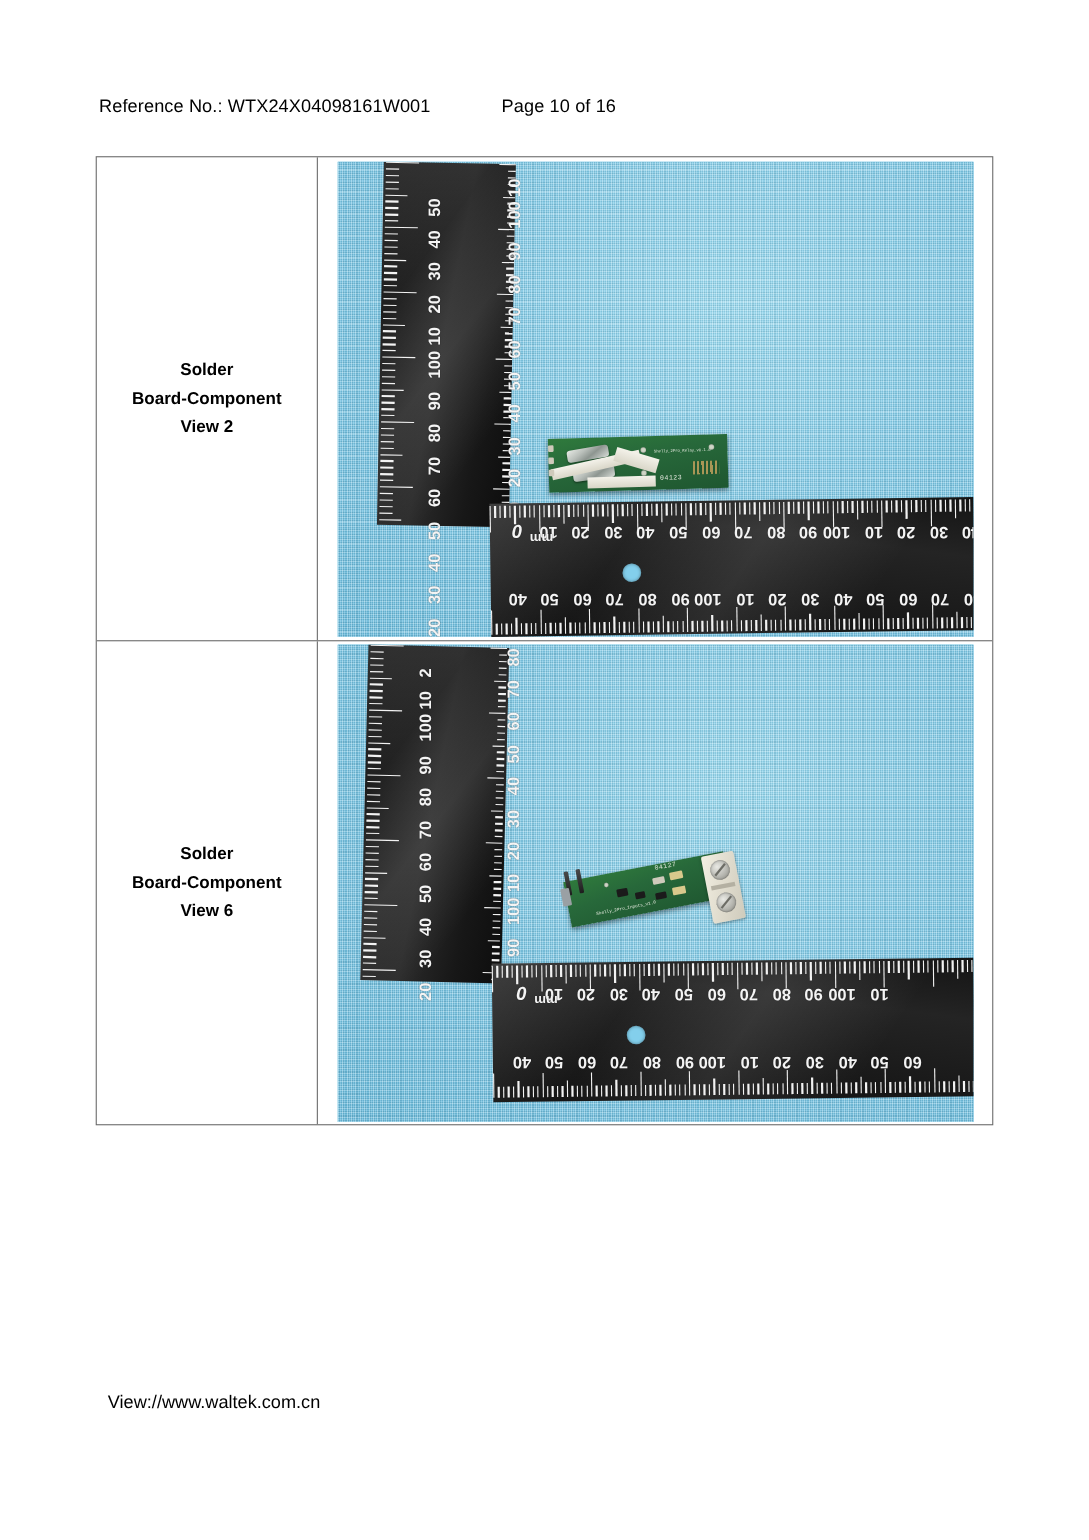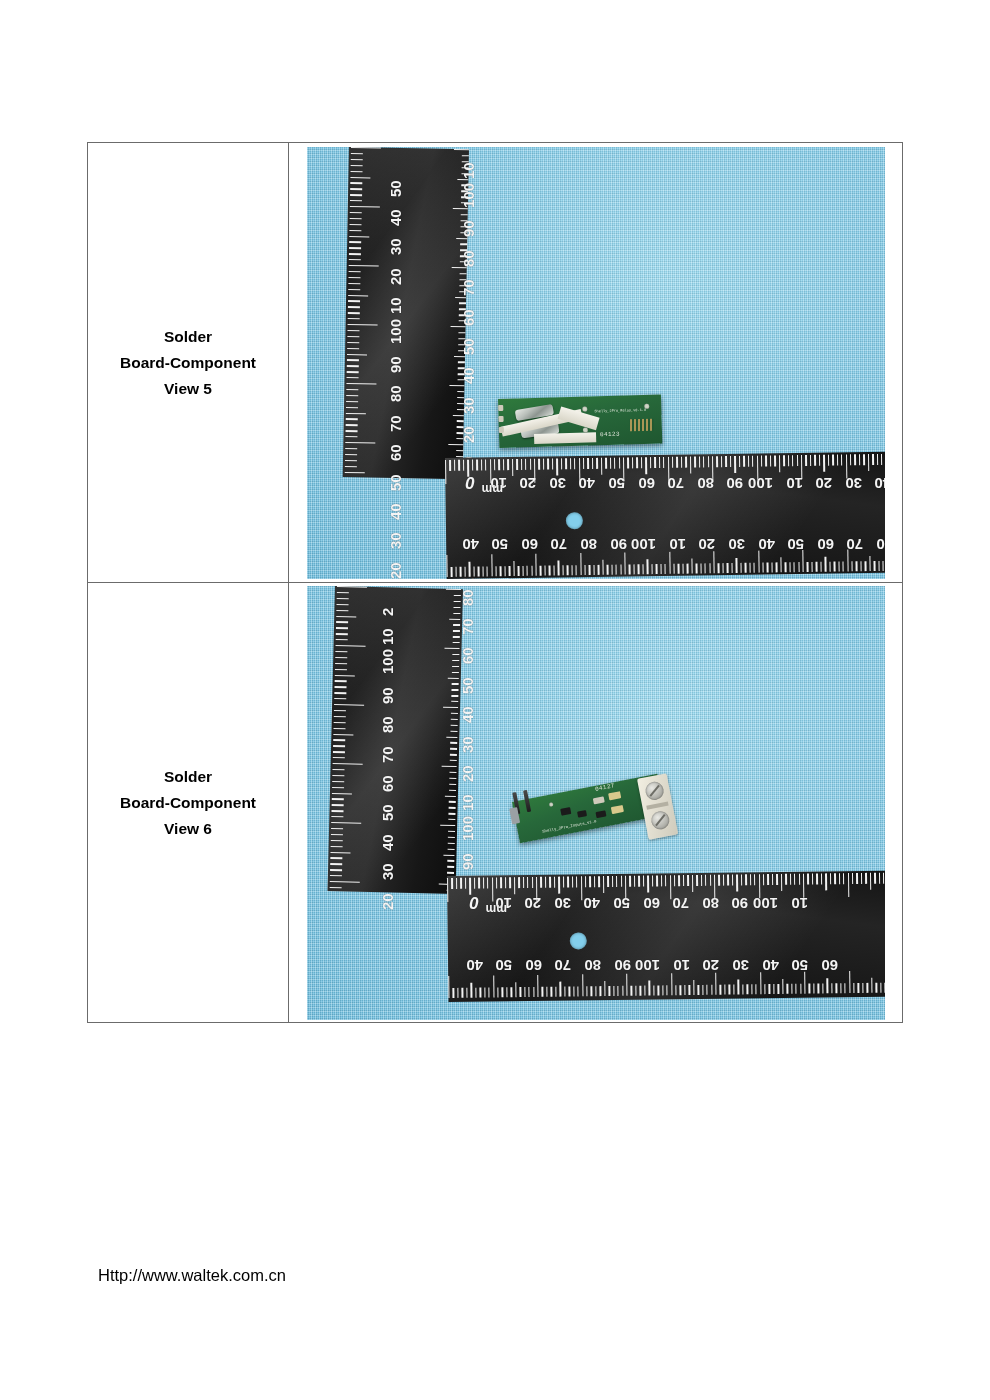--- a/index.html
+++ b/index.html
@@ -83,28 +83,32 @@
   .pinhdr{position:absolute;background:linear-gradient(180deg,#4a4a4a,#1d1d1d);border-radius:1px;}
 
   
   .footer{position:absolute;left:98px;top:1262px;font-size:16.5px;line-height:27px;}
 </style>
 </head>
 <body>
 
 <div class="page">
 
+  <div class="header">
+    <span class="ref">Reference No.: WTX24X04098161W001</span>
+    <span class="pg">Page 10 of 16</span>
+  </div>
 
   <div class="tbl">
 
     <div class="row row1">
       <div class="cell-label">
         <div class="ln">Solder</div>
         <div class="ln">Board-Component</div>
-        <div class="ln">View 5</div>
+        <div class="ln">View 2</div>
       </div>
       <div class="cell-photo">
         <div class="photo p1" id="photo1">
           <div class="fabric"></div>
 
           <div class="rv" style="left:42px;top:0;width:120px;height:330px;transform:rotate(1.1deg);transform-origin:top left;">
             <div class="sheen"></div>
             <div class="tickcol" id="v1ticks" style="left:2px;width:34px;">
                 <div class="tk" style="height: 1.4px; width: 30px; top: 0px; left: 0px;"></div>
                 <div class="tk" style="height: 1.4px; width: 12px; top: 5.9px; left: 0px;"></div>
@@ -916,16 +920,16 @@
             <div class="screw" style="left:6px;top:6px;width:18px;height:18px;"></div>
             <div class="screw" style="left:6px;top:36px;width:18px;height:18px;"></div>
             <div style="position:absolute;left:4px;top:28px;width:22px;height:4px;background:#b4b0a2;"></div>
           </div>
         </div>
       </div>
     </div>
   </div>
 
   <div class="footer">
-    <div>Http://www.waltek.com.cn</div>
+    <div>View://www.waltek.com.cn</div>
   </div>
 
 </div>
 
 </body></html>

